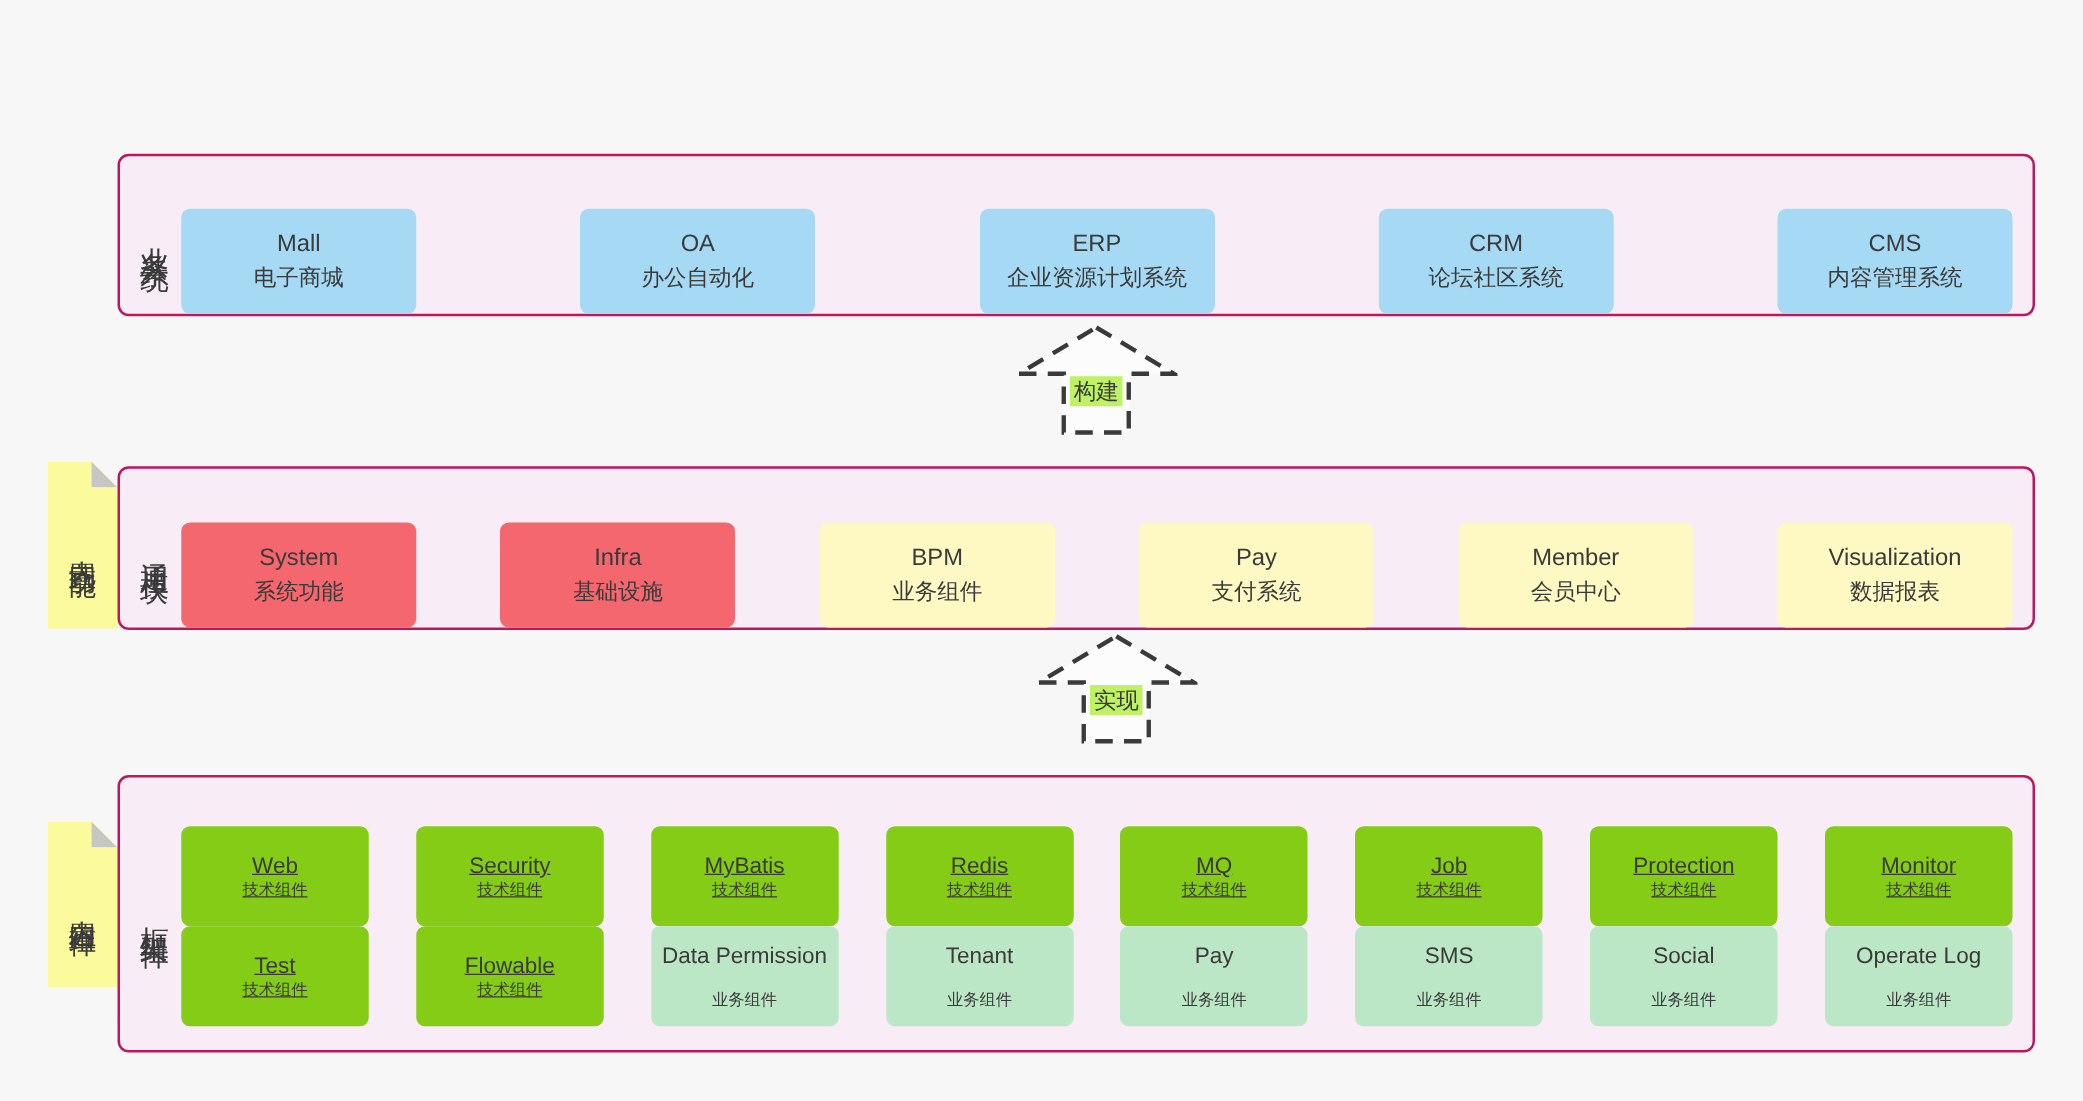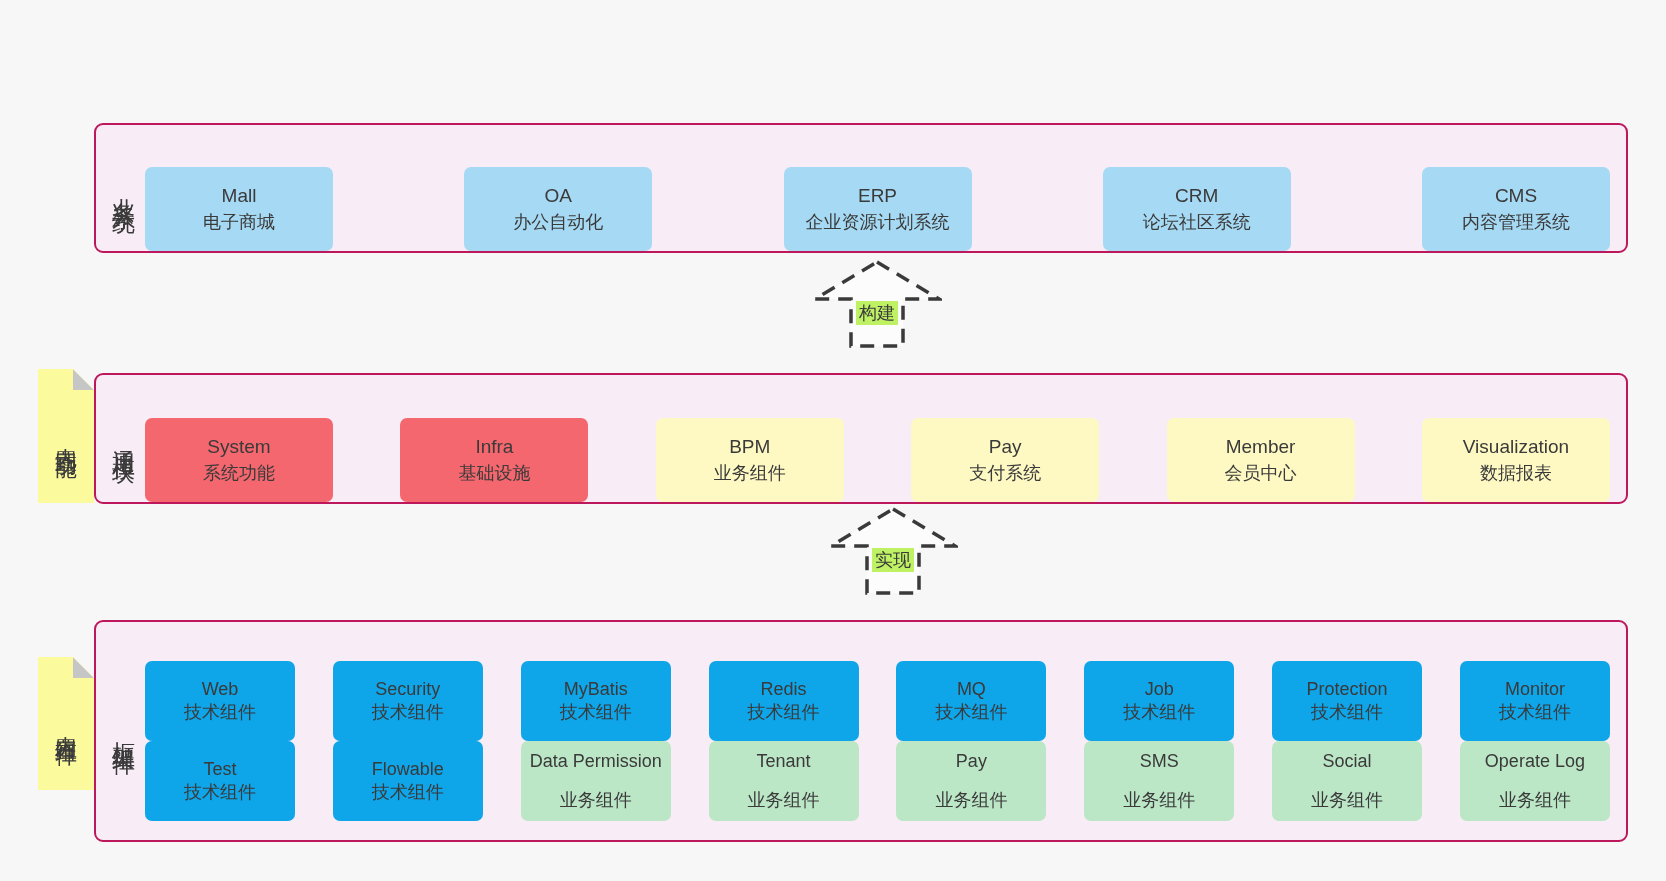--- a/index.html
+++ b/index.html
@@ -35,25 +35,25 @@
   
   .box{
     border-radius:7px;display:flex;flex-direction:column;justify-content:center;
     align-items:center;text-align:center;box-sizing:border-box;overflow:hidden;
   }
   .box-lg{width:188px;height:84px;}
   .box-sm{width:150px;height:80px;}
   .box .en{font-size:19px;line-height:1.38;}
   .box .cn{font-size:18px;line-height:1.38;}
   .box-sm .en{font-size:18px;line-height:1.3;}
-  .box-sm .cn{font-size:18px;line-height:1.3;}
+  .box-sm .cn{font-size:13px;line-height:1.3;}
   .v-blue{background:#a6d9f3;}
   .v-red{background:#f4676e;}
   .v-pink{background:#fef9c3;}
-  .v-green{background:#0ea5e9;}
+  .v-green{background:#84cc16;text-decoration:underline;}
   .v-green-light{background:#bce7c7;gap:16px;}
   
   .note{
     position:absolute;left:38px;width:56px;background:#fbfb9e;
     clip-path:polygon(0 0,35px 0,100% 21px,100% 100%,0 100%);
     display:flex;align-items:center;justify-content:center;
   }
   .note-1{top:369px;height:134px;}
   .note-2{top:657px;height:133px;}
   .note-fold{

